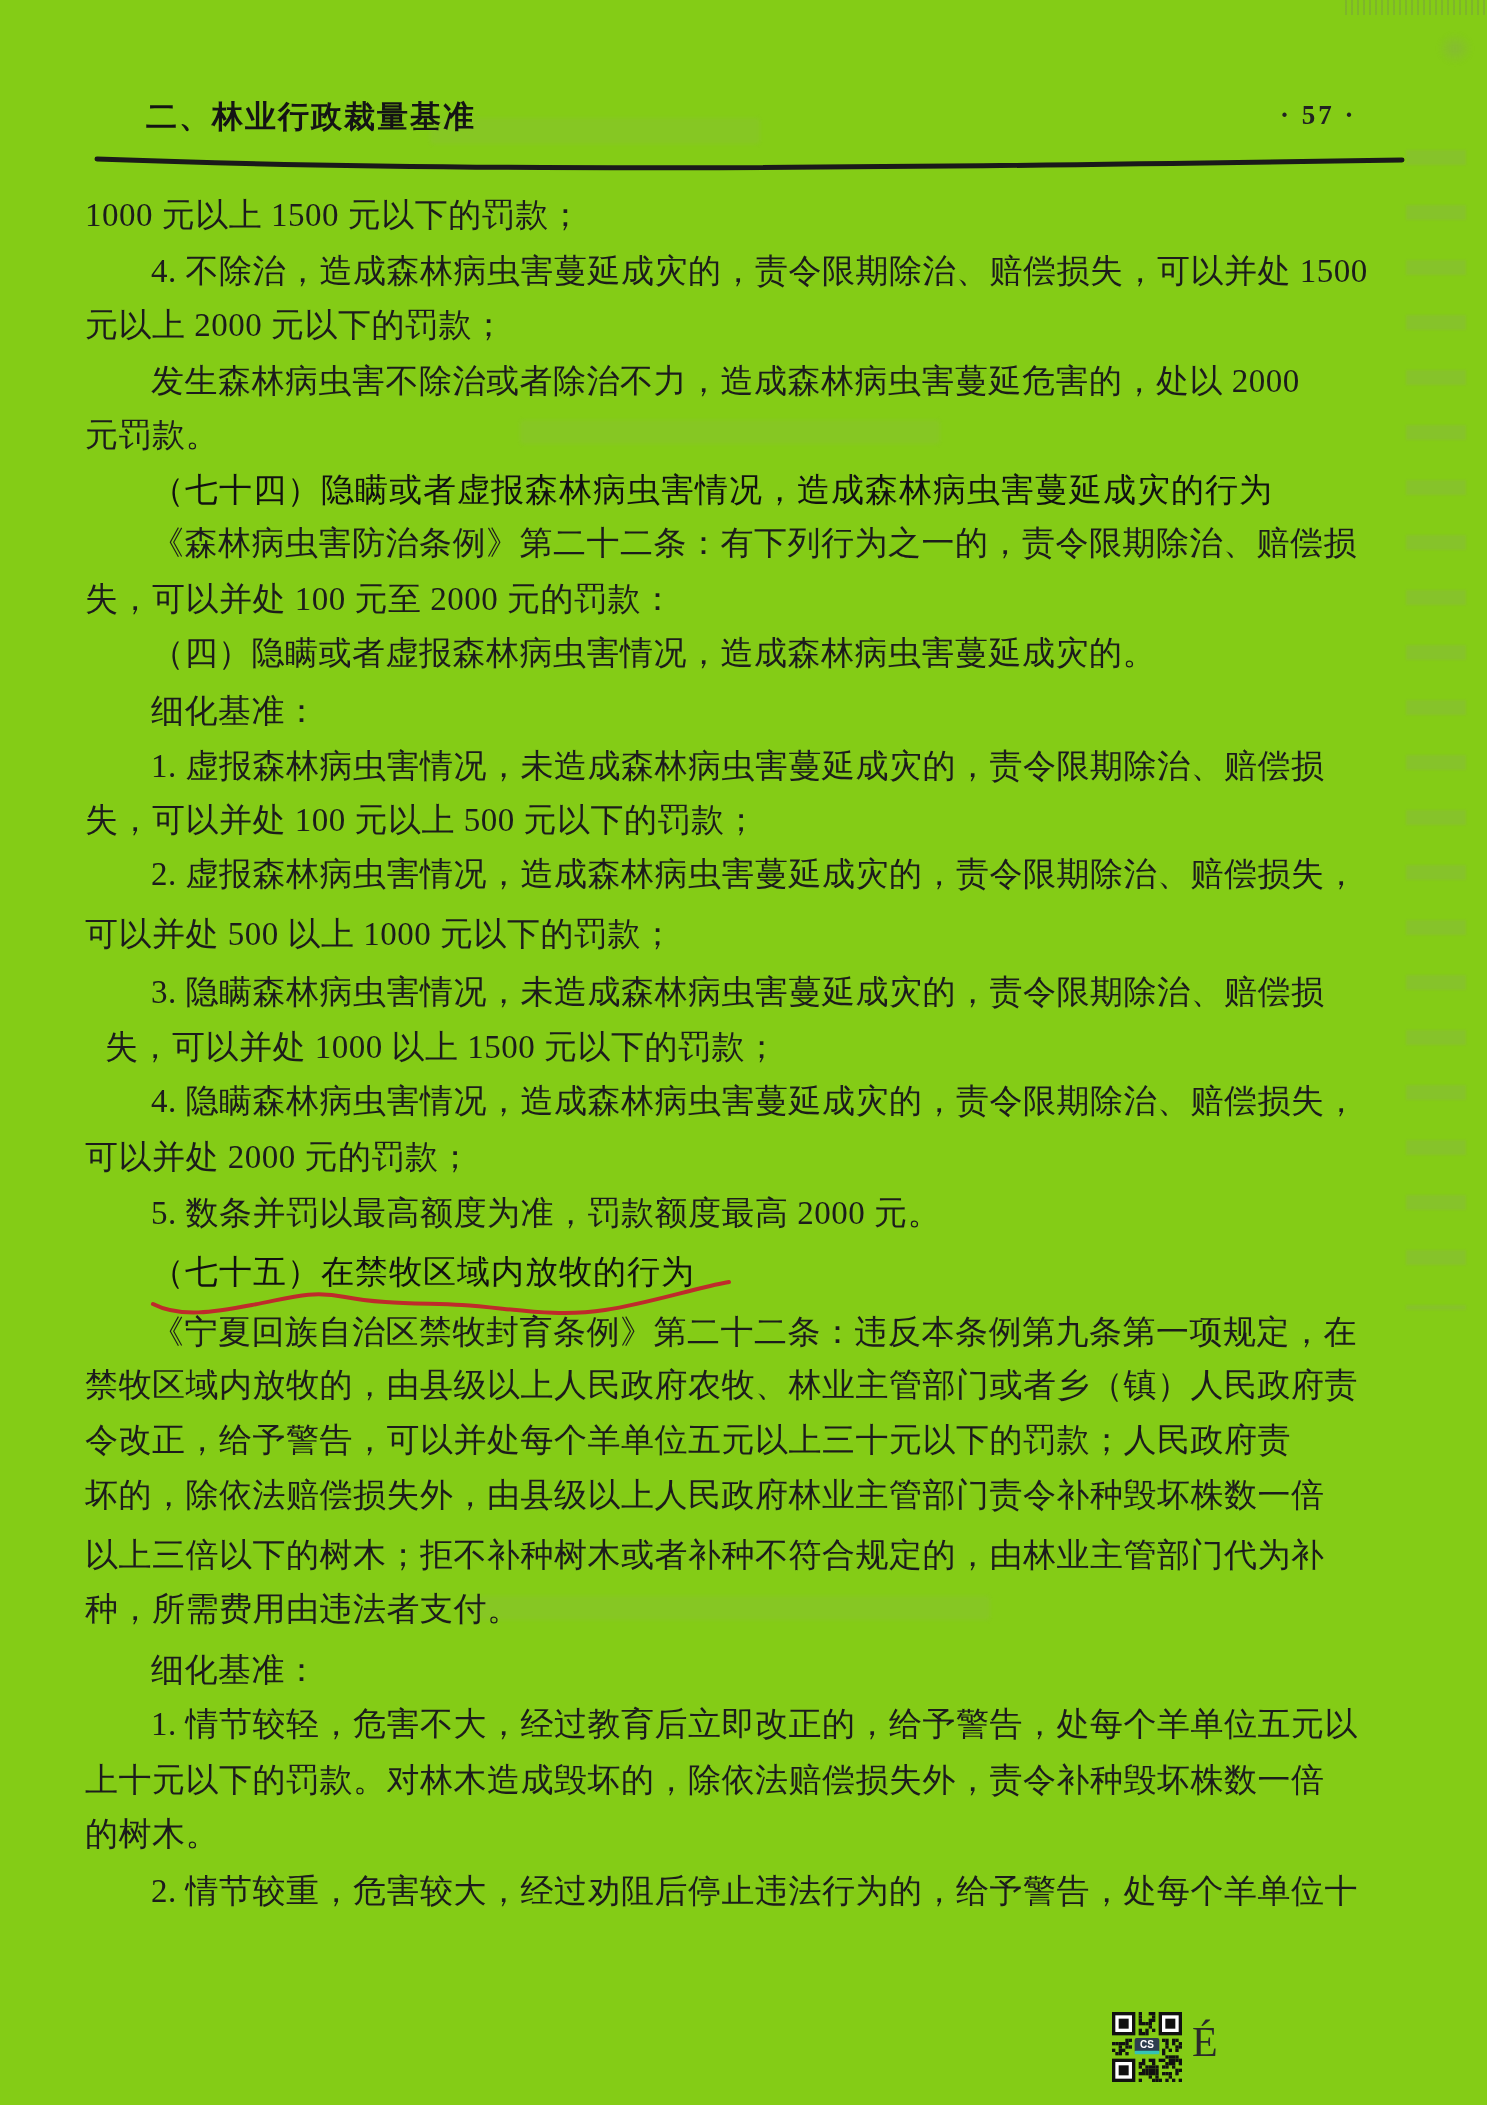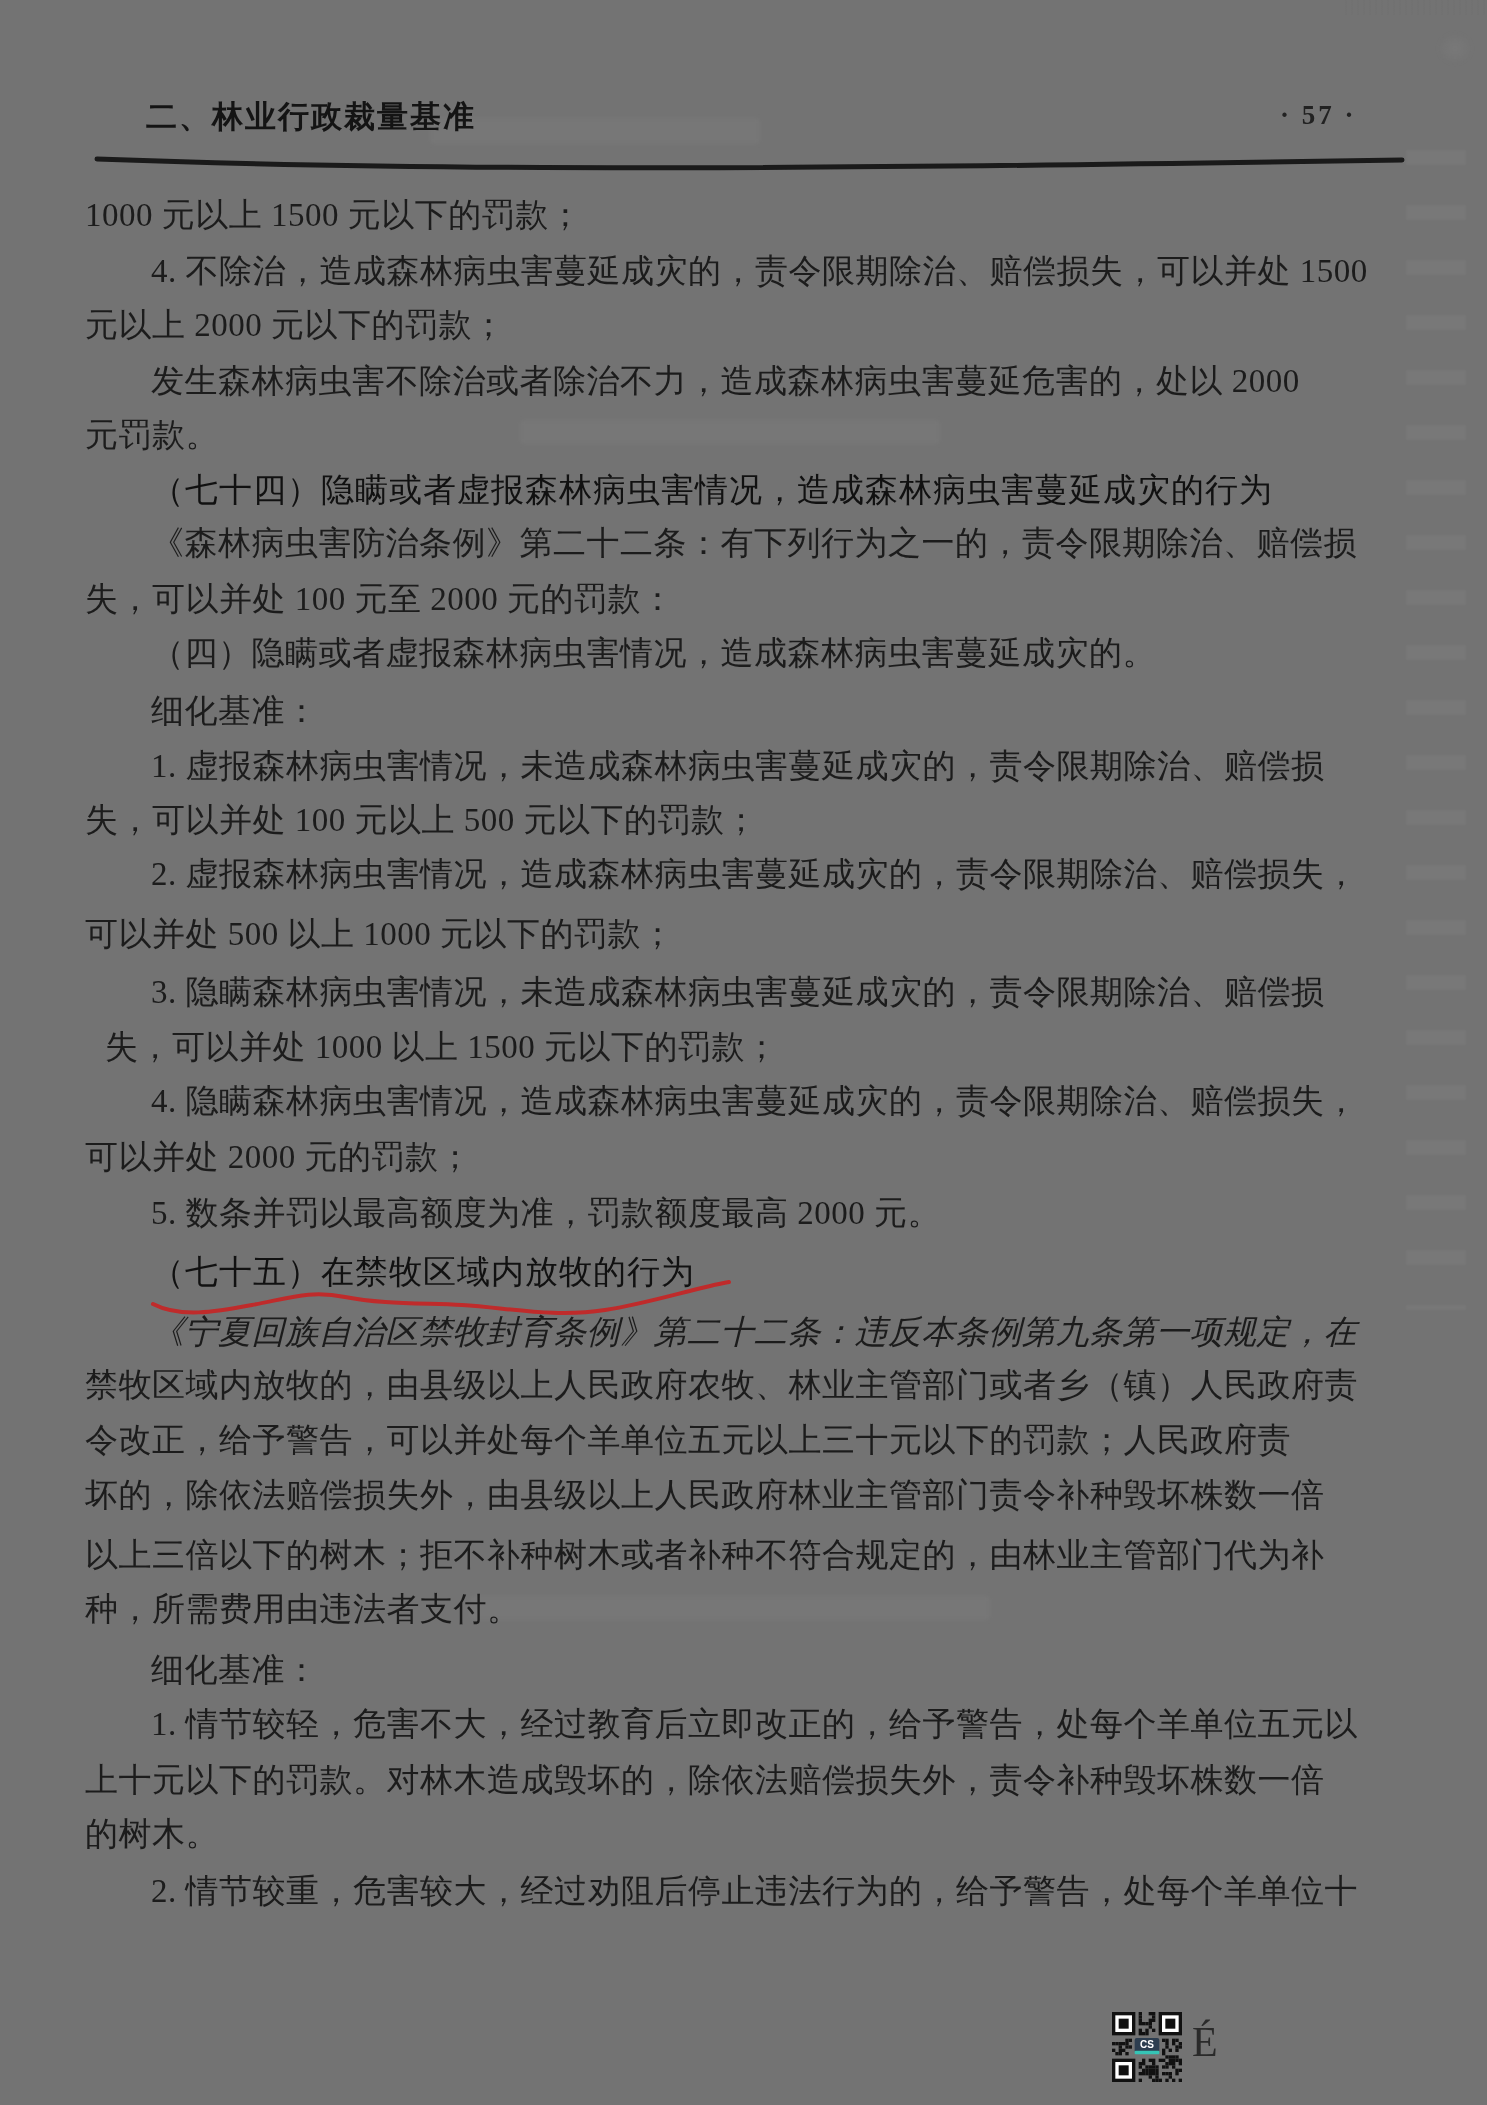--- a/index.html
+++ b/index.html
@@ -3,21 +3,21 @@
 <meta charset="utf-8">
 <style>
   html,body{margin:0;padding:0;}
   body{
     width:1487px;height:2105px;
     background:#ffffff;
     overflow:hidden;
     font-family:"Liberation Serif","DejaVu Serif",serif;
   }
   .page{
-    position:relative;width:1487px;height:2105px;background:#737373;overflow:hidden;
+    position:relative;width:1487px;height:2105px;background:#84cc16;overflow:hidden;
   }
   
   .header-title{
     position:absolute;left:146px;top:98px;
     font-family:"Liberation Sans","DejaVu Sans",sans-serif;
     font-weight:700;font-size:31px;line-height:1.2;color:#141414;letter-spacing:2px;
     white-space:nowrap;
   }
   .page-number{
     position:absolute;left:1280px;top:100px;
@@ -98,21 +98,21 @@
       <div class="line indent" style="top: 747px;">1. 虚报森林病虫害情况，未造成森林病虫害蔓延成灾的，责令限期除治、赔偿损</div>
       <div class="line" style="top: 801px;">失，可以并处 100 元以上 500 元以下的罚款；</div>
       <div class="line indent" style="top: 855px;">2. 虚报森林病虫害情况，造成森林病虫害蔓延成灾的，责令限期除治、赔偿损失，</div>
       <div class="line" style="top: 915px;">可以并处 500 以上 1000 元以下的罚款；</div>
       <div class="line indent" style="top: 973px;">3. 隐瞒森林病虫害情况，未造成森林病虫害蔓延成灾的，责令限期除治、赔偿损</div>
       <div class="line" style="top: 1028px; margin-left: 20px;">失，可以并处 1000 以上 1500 元以下的罚款；</div>
       <div class="line indent" style="top: 1082px;">4. 隐瞒森林病虫害情况，造成森林病虫害蔓延成灾的，责令限期除治、赔偿损失，</div>
       <div class="line" style="top: 1138px;">可以并处 2000 元的罚款；</div>
       <div class="line indent" style="top: 1194px;">5. 数条并罚以最高额度为准，罚款额度最高 2000 元。</div>
       <div class="line heading indent" style="top: 1252px;">（七十五）在禁牧区域内放牧的行为</div>
-      <div class="line indent" style="top: 1313px; font-style: italic;">《宁夏回族自治区禁牧封育条例》第二十二条：违反本条例第九条第一项规定，在</div>
+      <div class="line indent" style="top: 1313px;">《宁夏回族自治区禁牧封育条例》第二十二条：违反本条例第九条第一项规定，在</div>
       <div class="line" style="top: 1366px;">禁牧区域内放牧的，由县级以上人民政府农牧、林业主管部门或者乡（镇）人民政府责</div>
       <div class="line" style="top: 1421px;">令改正，给予警告，可以并处每个羊单位五元以上三十元以下的罚款；人民政府责</div>
       <div class="line" style="top: 1476px;">坏的，除依法赔偿损失外，由县级以上人民政府林业主管部门责令补种毁坏株数一倍</div>
       <div class="line" style="top: 1536px;">以上三倍以下的树木；拒不补种树木或者补种不符合规定的，由林业主管部门代为补</div>
       <div class="line" style="top: 1590px;">种，所需费用由违法者支付。</div>
       <div class="line indent" style="top: 1651px;">细化基准：</div>
       <div class="line indent" style="top: 1705px;">1. 情节较轻，危害不大，经过教育后立即改正的，给予警告，处每个羊单位五元以</div>
       <div class="line" style="top: 1761px;">上十元以下的罚款。对林木造成毁坏的，除依法赔偿损失外，责令补种毁坏株数一倍</div>
       <div class="line" style="top: 1815px;">的树木。</div>
       <div class="line indent" style="top: 1872px;">2. 情节较重，危害较大，经过劝阻后停止违法行为的，给予警告，处每个羊单位十</div>

